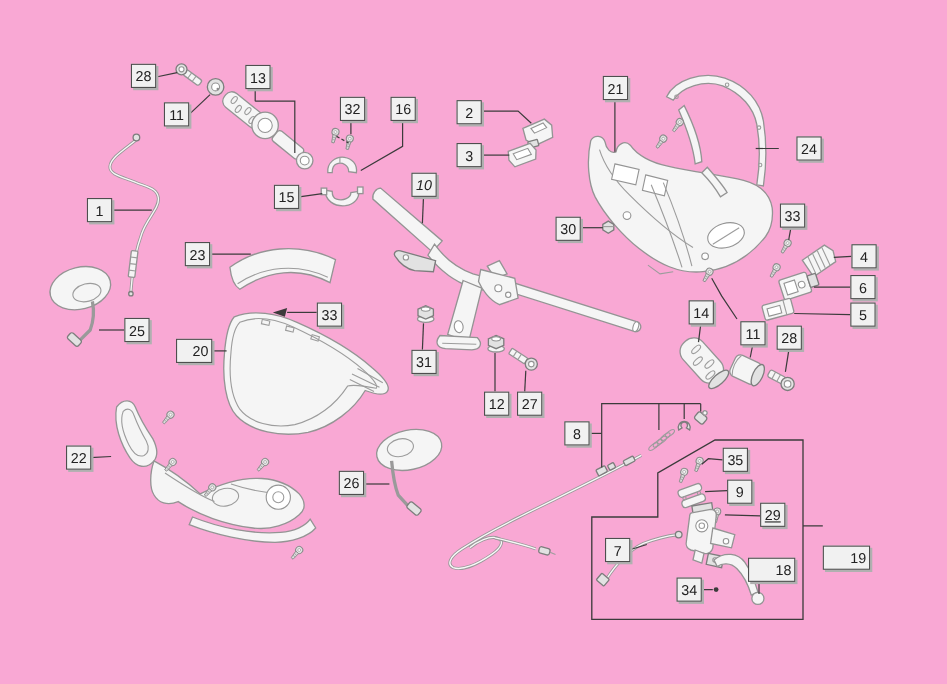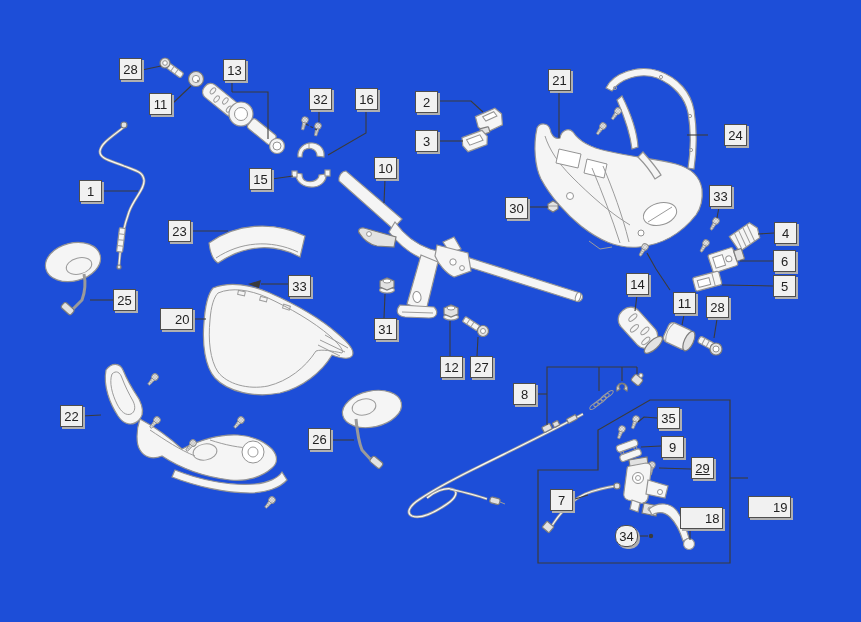--- a/index.html
+++ b/index.html
@@ -1,16 +1,16 @@
 <!DOCTYPE html>
 <html style="--leader: #3b3b3b; --label-bg: #f1f1f1; --label-border: #4e4e4e; --label-text: #222222; --label-shadow: #b0b0b0;"><head>
 <meta charset="utf-8">
 <style>
   html,body{margin:0;padding:0;background:#fff;}
-  .stage{position:relative;width:861px;height:622px;background:#1d4ed8;overflow:hidden;
+  .stage{position:relative;width:861px;height:622px;background:#f9a8d4;overflow:hidden;
          font-family:"Liberation Sans",sans-serif;}
   .stage svg{position:absolute;left:0;top:0;}
   #callout-layer{position:absolute;left:0;top:0;width:100%;height:100%;}
   .callout{position:absolute;box-sizing:border-box;min-width:23px;height:22px;padding:0 3px;
            display:flex;align-items:center;justify-content:center;
            background:var(--label-bg,#f1f1f1);border:1px solid var(--label-border,#4e4e4e);
            box-shadow:2px 2px 0 0 var(--label-shadow,#b0b0b0);
            color:var(--label-text,#222);font-size:13px;line-height:1;cursor:default;}
   .leader{fill:none;stroke:var(--leader,#3b3b3b);stroke-width:1.1;}
   .leader.dashed{stroke-dasharray:3 2;}
@@ -401,21 +401,21 @@
       <div class="callout" style="left: 149px; top: 93px;">11</div>
       <div class="callout" style="left: 223px; top: 59px;">13</div>
       <div class="callout" style="left: 309px; top: 88px;">32</div>
       <div class="callout" style="left: 355px; top: 88px;">16</div>
       <div class="callout" style="left: 415px; top: 91px;">2</div>
       <div class="callout" style="left: 415px; top: 130px;">3</div>
       <div class="callout" style="left: 548px; top: 69px;">21</div>
       <div class="callout" style="left: 708px; top: 124px; margin-left: 16px;">24</div>
       <div class="callout" style="left: 79px; top: 180px;">1</div>
       <div class="callout" style="left: 249px; top: 168px;">15</div>
-      <div class="callout" style="left: 374px; top: 157px;">10</div>
+      <div class="callout" style="left: 374px; top: 157px; font-style: italic;">10</div>
       <div class="callout" style="left: 505px; top: 197px;">30</div>
       <div class="callout" style="left: 709px; top: 185px;">33</div>
       <div class="callout" style="left: 774px; top: 222px;">4</div>
       <div class="callout" style="left: 168px; top: 220px;">23</div>
       <div class="callout" style="left: 773px; top: 250px;">6</div>
       <div class="callout" style="left: 773px; top: 275px;">5</div>
       <div class="callout" style="left: 288px; top: 275px;">33</div>
       <div class="callout" style="left: 113px; top: 289px;">25</div>
       <div class="callout" style="left: 160px; top: 308px; padding-left: 14px;">20</div>
       <div class="callout" style="left: 374px; top: 318px;">31</div>
@@ -426,15 +426,15 @@
       <div class="callout" style="left: 470px; top: 356px;">27</div>
       <div class="callout" style="left: 513px; top: 383px;">8</div>
       <div class="callout" style="left: 60px; top: 405px;">22</div>
       <div class="callout" style="left: 308px; top: 428px;">26</div>
       <div class="callout" style="left: 657px; top: 407px;">35</div>
       <div class="callout" style="left: 661px; top: 436px;">9</div>
       <div class="callout" style="left: 691px; top: 457px; text-decoration: underline;">29</div>
       <div class="callout" style="left: 748px; top: 496px; padding-left: 24px;">19</div>
       <div class="callout" style="left: 550px; top: 489px;">7</div>
       <div class="callout" style="left: 680px; top: 507px; padding-left: 24px;">18</div>
-      <div class="callout" style="left: 615px; top: 525px; border-radius: 10px;">34</div>
+      <div class="callout" style="left: 615px; top: 525px;">34</div>
     </div>
 </div>
 
 </body></html>

